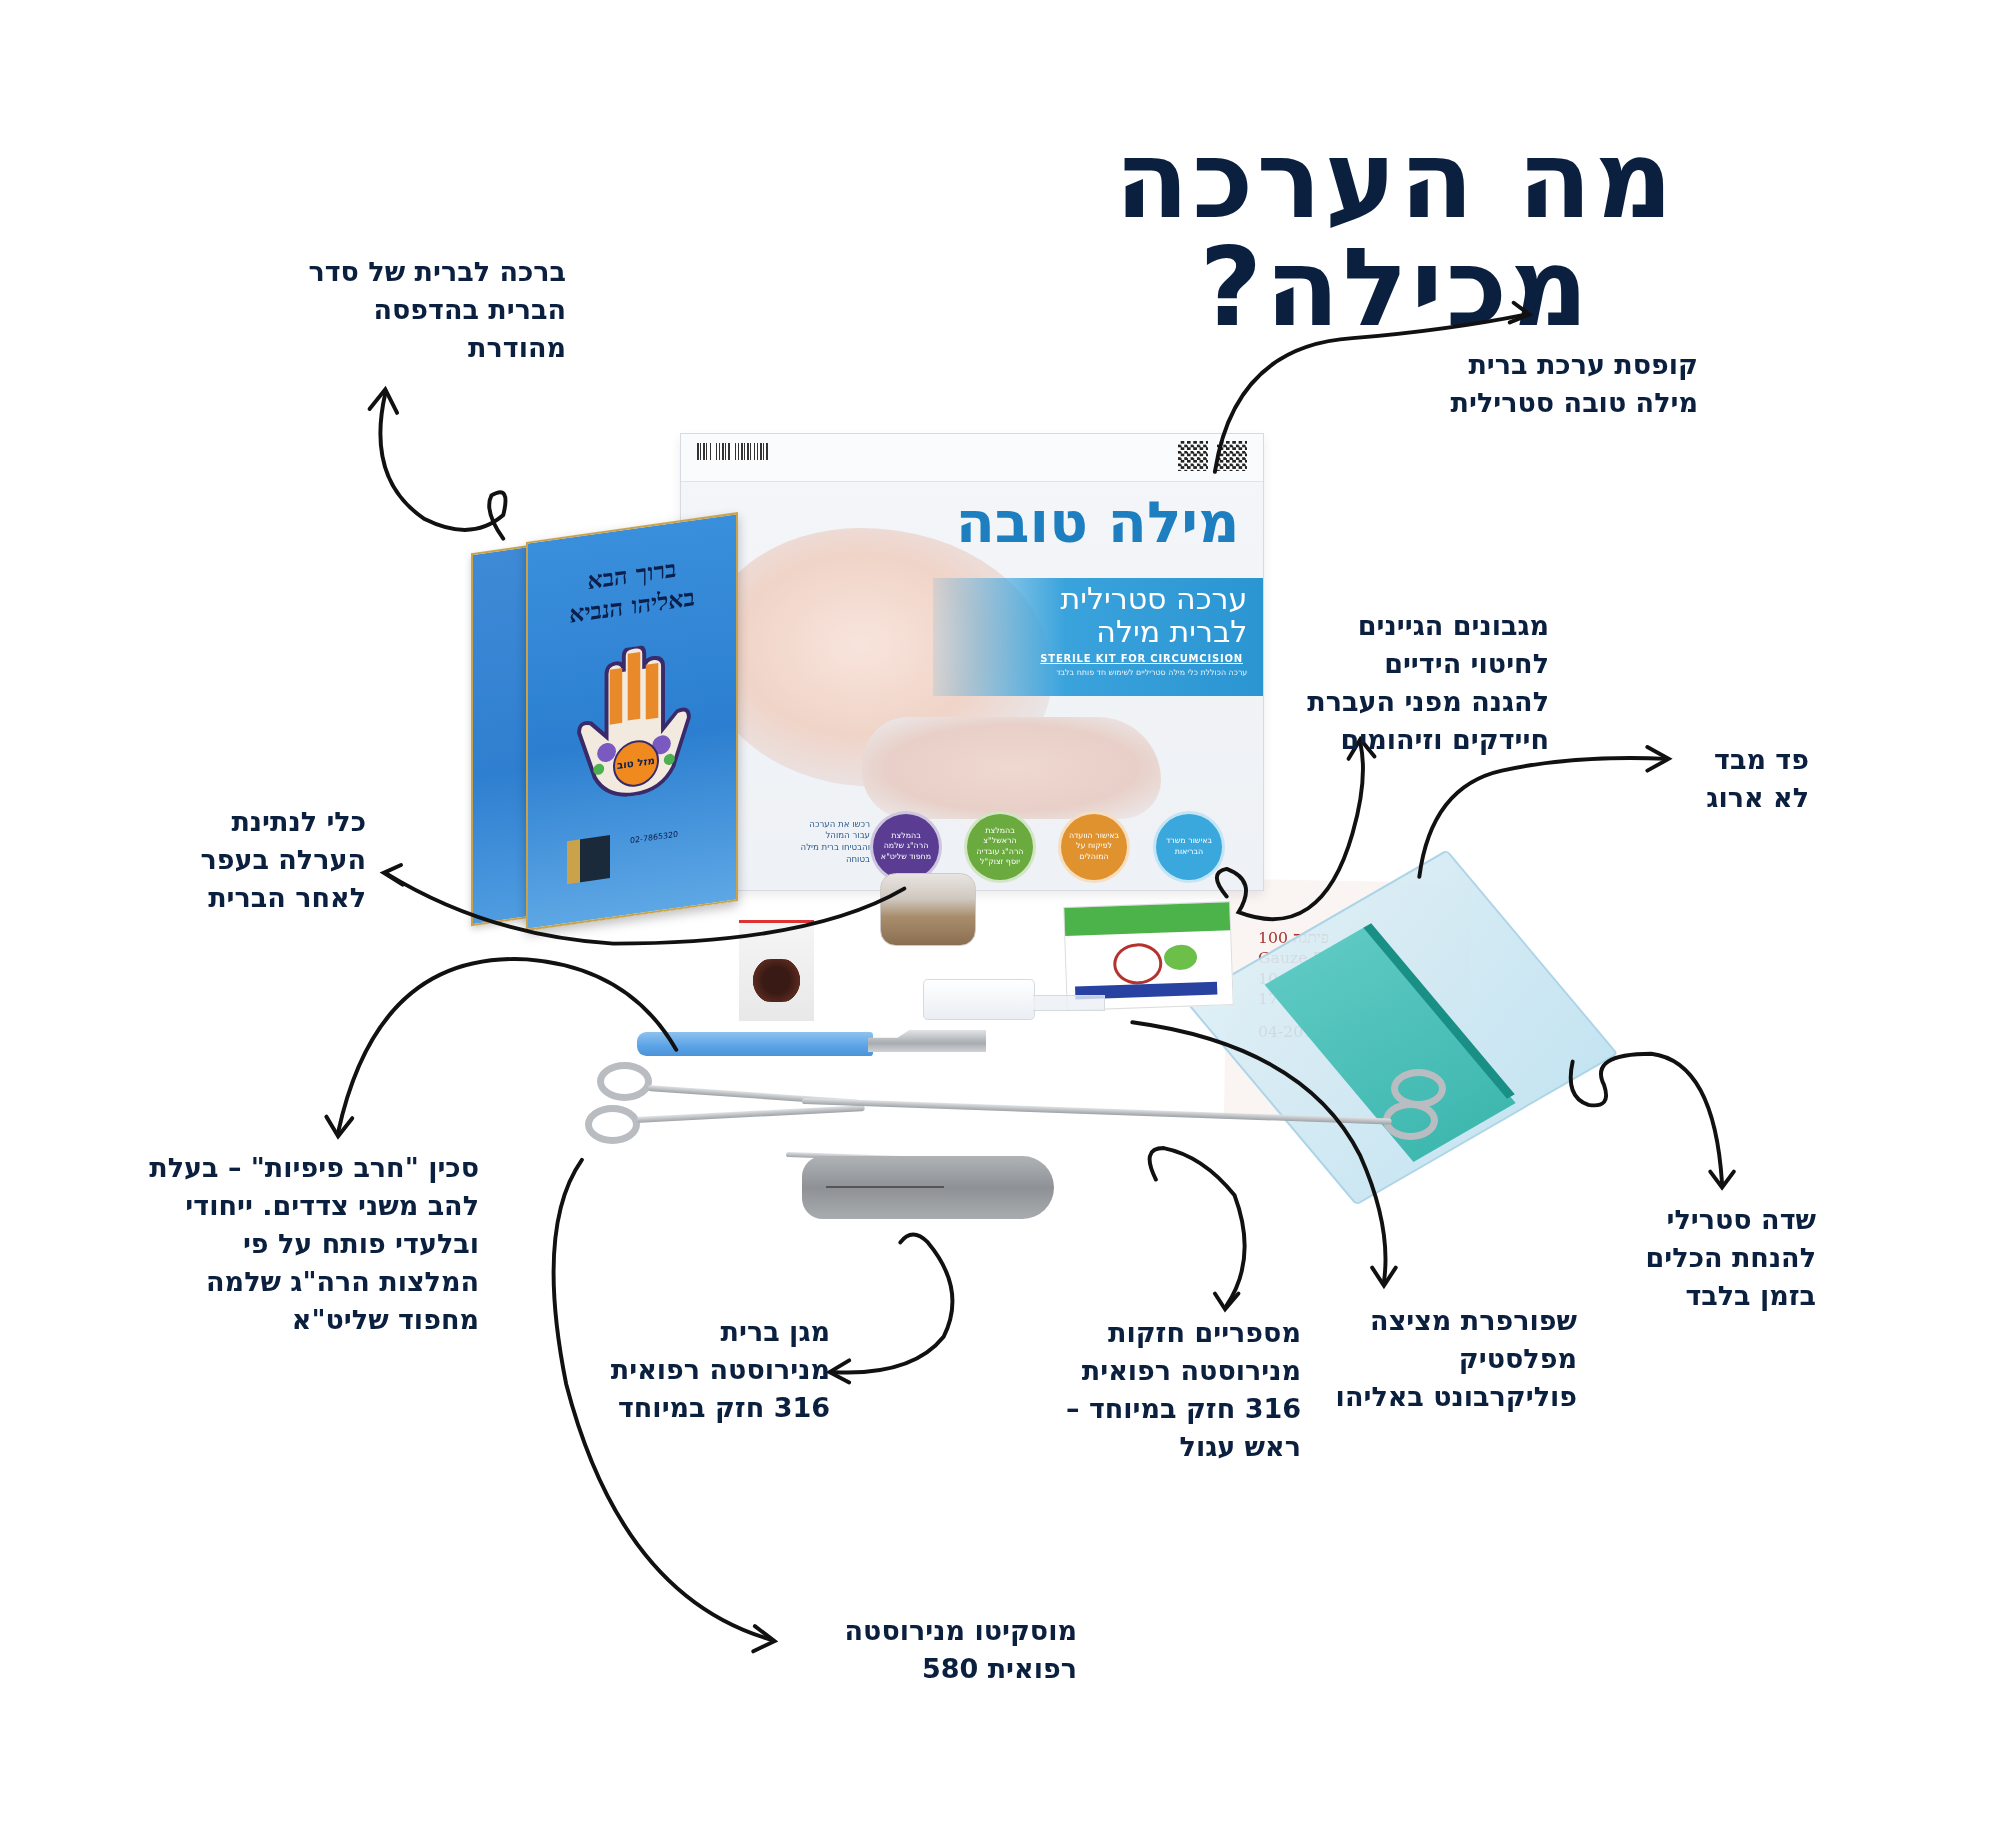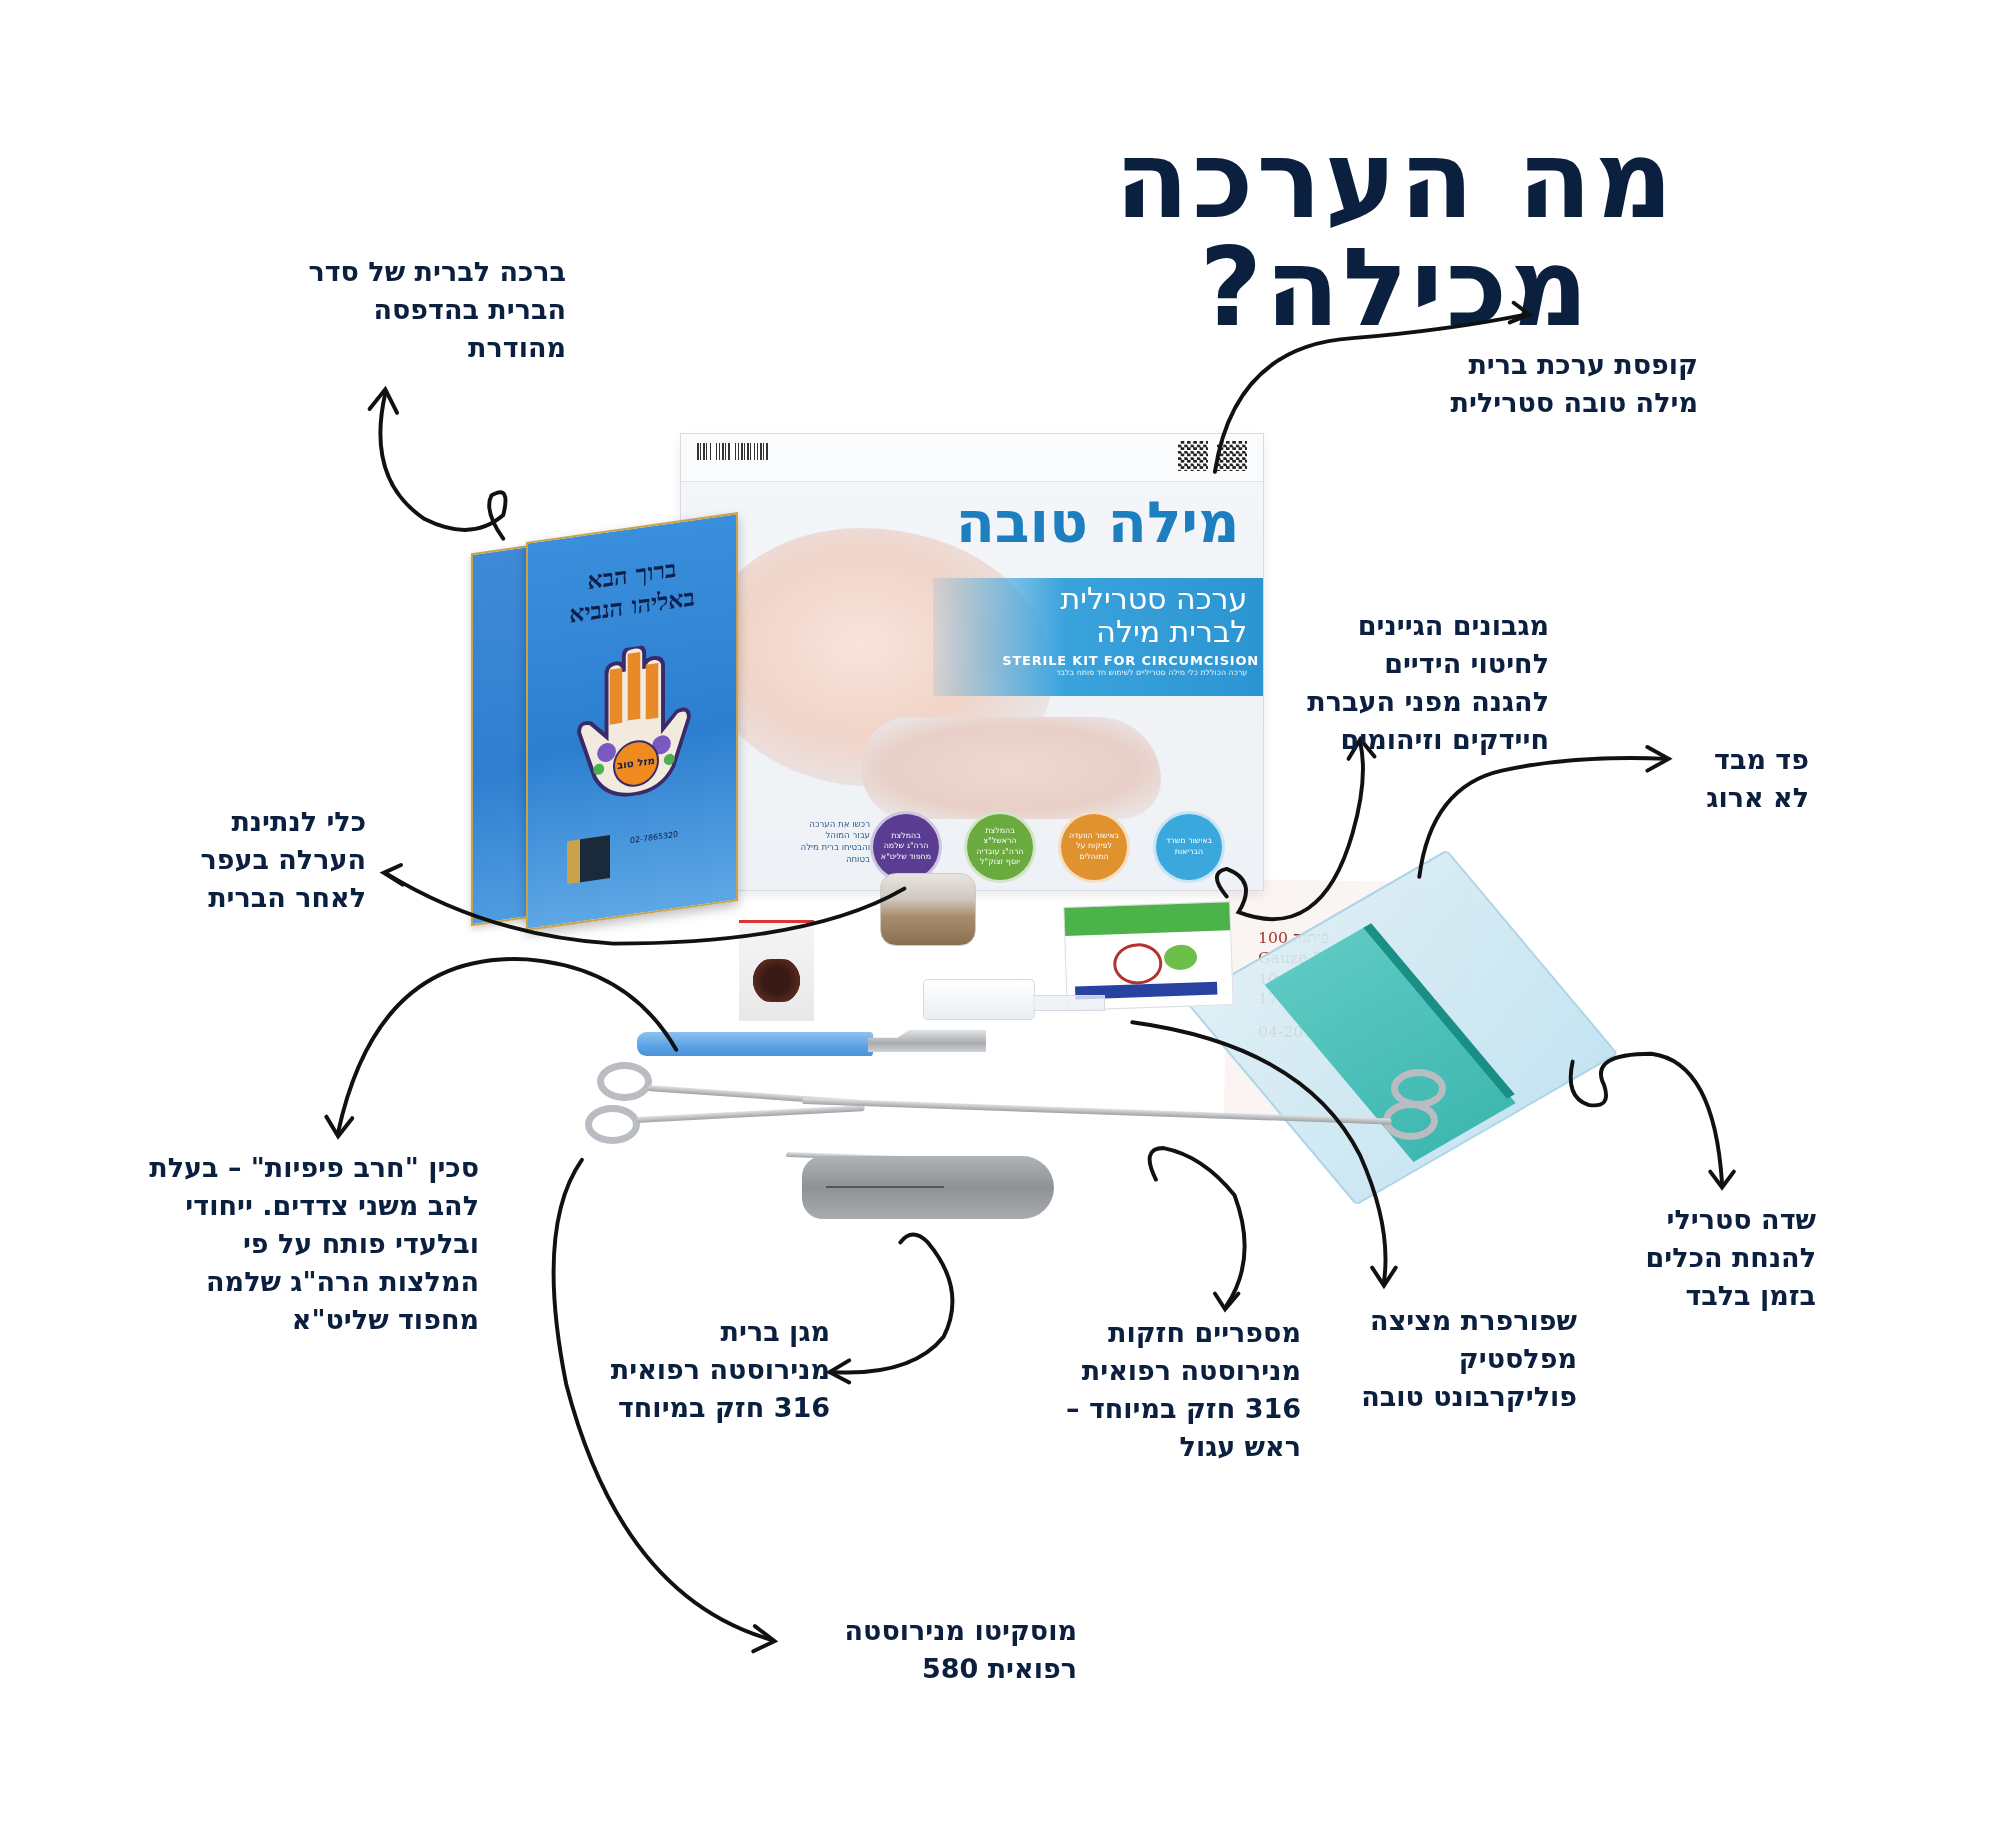--- a/index.html
+++ b/index.html
@@ -13,21 +13,21 @@
   .photo{position:absolute;left:440px;top:409px;width:1274px;height:786px;}
   .box{position:absolute;left:240px;top:23.6px;width:582px;height:456px;background:linear-gradient(180deg,#f4f6f9 0%,#eef1f5 100%);border:1.6px solid #d7dbe1;box-shadow:0 4.7px 11px rgba(0,0,0,.08);}
   .box-top{position:absolute;left:0;top:0;width:100%;height:47px;background:#fafbfc;border-bottom:1.6px solid #dfe3e8;}
   .barcode{position:absolute;left:15.7px;top:9.4px;width:71px;height:17.3px;background:repeating-linear-gradient(90deg,#333 0 1.6px,#fff 1.6px 3.1px,#333 3.1px 3.9px,#fff 3.9px 6.3px);}
   .qr{position:absolute;top:7.9px;width:30px;height:30px;background:repeating-conic-gradient(#222 0 25%,#fff 0 50%) 0 0/6.3px 6.3px;}
   .baby{position:absolute;left:23.6px;top:94px;width:346px;height:259px;border-radius:45% 55% 40% 50%;background:radial-gradient(ellipse at 45% 45%,#f8e4dc 0%,#f0d4c8 45%,#e9e4e6 75%,#eef0f3 100%);}
   .hand{position:absolute;left:181px;top:283px;width:299px;height:102px;border-radius:47px 63px 39px 47px;background:radial-gradient(ellipse at 50% 50%,#efd8d0 0%,#e8d0c8 60%,#eceef2 100%);}
   .brand{position:absolute;right:23.6px;top:55px;font-size:57px;font-weight:bold;color:#1d7fc0;direction:rtl;}
   .band{position:absolute;right:0;top:122px;width:330px;height:118px;background:linear-gradient(90deg,rgba(66,170,225,.15),#3aa3dc 40%,#2b95d2);margin-top:22px;}
   .band-h1{position:absolute;right:15.7px;top:4.7px;color:#fff;font-size:30px;line-height:33px;text-align:right;direction:rtl;}
-  .band-en{position:absolute;right:4px;top:75px;color:#fff;font-size:13px;font-weight:bold;letter-spacing:0.8px;direction:ltr;}
+  .band-en{position:absolute;right:20px;top:75px;color:#fff;font-size:10px;font-weight:bold;letter-spacing:0.8px;direction:ltr;text-decoration:underline;}
   .band-sub{position:absolute;right:15.7px;top:90px;color:#e8f5ff;font-size:7.9px;direction:rtl;}
   .badge{position:absolute;top:377px;width:72px;height:72px;border-radius:50%;border:3.9px solid rgba(255,255,255,.7);box-sizing:border-box;color:#fff;font-size:7.9px;line-height:10.2px;display:flex;align-items:center;justify-content:center;text-align:center;direction:rtl;padding:6.3px;}
   .box-note{position:absolute;left:118px;top:385px;font-size:8.6px;line-height:11.8px;color:#2a5a8a;direction:rtl;text-align:right;width:71px;}
 
   .booklet-back{position:absolute;left:31px;top:134px;width:142px;height:369px;background:linear-gradient(180deg,#3f8ad6,#2f7fd0 60%,#4f9ce0);transform:skewY(-8deg);border:2.4px solid #c9a24a;box-shadow:0 3.1px 7.9px rgba(0,0,0,.2);}
   .booklet{position:absolute;left:86px;top:118px;width:208px;height:385px;background:linear-gradient(180deg,#3a8fdc 0%,#2c7fd0 55%,#5ea7e5 100%);transform:skewY(-8deg);border:2.4px solid #c9a24a;box-shadow:0 4.7px 11px rgba(0,0,0,.25);}
   .booklet-title{position:absolute;left:0;top:31px;width:100%;text-align:center;font-size:23.6px;line-height:31px;font-weight:bold;color:#0c1e4a;font-family:"DejaVu Serif",serif;direction:rtl;}
   .hamsa{position:absolute;left:47px;top:118px;width:118px;height:149px;}
   .mazal{position:absolute;left:85px;top:212px;width:42px;height:42px;border-radius:50%;background:#f08a1e;border:2.4px solid #3a2a6a;color:#0c1e4a;font-size:10.2px;font-weight:bold;display:flex;align-items:center;justify-content:center;text-align:center;line-height:11.8px;direction:rtl;}
   .booklet-foot{position:absolute;left:102px;top:307px;font-size:7.9px;color:#0c1e4a;direction:rtl;}
@@ -231,21 +231,21 @@
 </div>
 <div class="label" style="left:1057px;top:1314px;width:244px">
   <span class="ln">מספריים חזקות</span>
   <span class="ln">מנירוסטה רפואית</span>
   <span class="ln">316 חזק במיוחד –</span>
   <span class="ln">ראש עגול</span>
 </div>
 <div class="label" style="left:1325px;top:1302px;width:252px">
   <span class="ln">שפורפרת מציצה</span>
   <span class="ln">מפלסטיק</span>
-  <span class="ln">פוליקרבונט טובה</span>
+  <span class="ln">פוליקרבונט באליהו</span>
 </div>
 <div class="label" style="left:1619px;top:1201px;width:197px">
   <span class="ln">שדה סטרילי</span>
   <span class="ln">להנחת הכלים</span>
   <span class="ln">בזמן בלבד</span>
 </div>
 <div class="label" style="left:794px;top:1612px;width:283px">
   <span class="ln">מוסקיטו מנירוסטה</span>
   <span class="ln">רפואית 580</span>
 </div>

